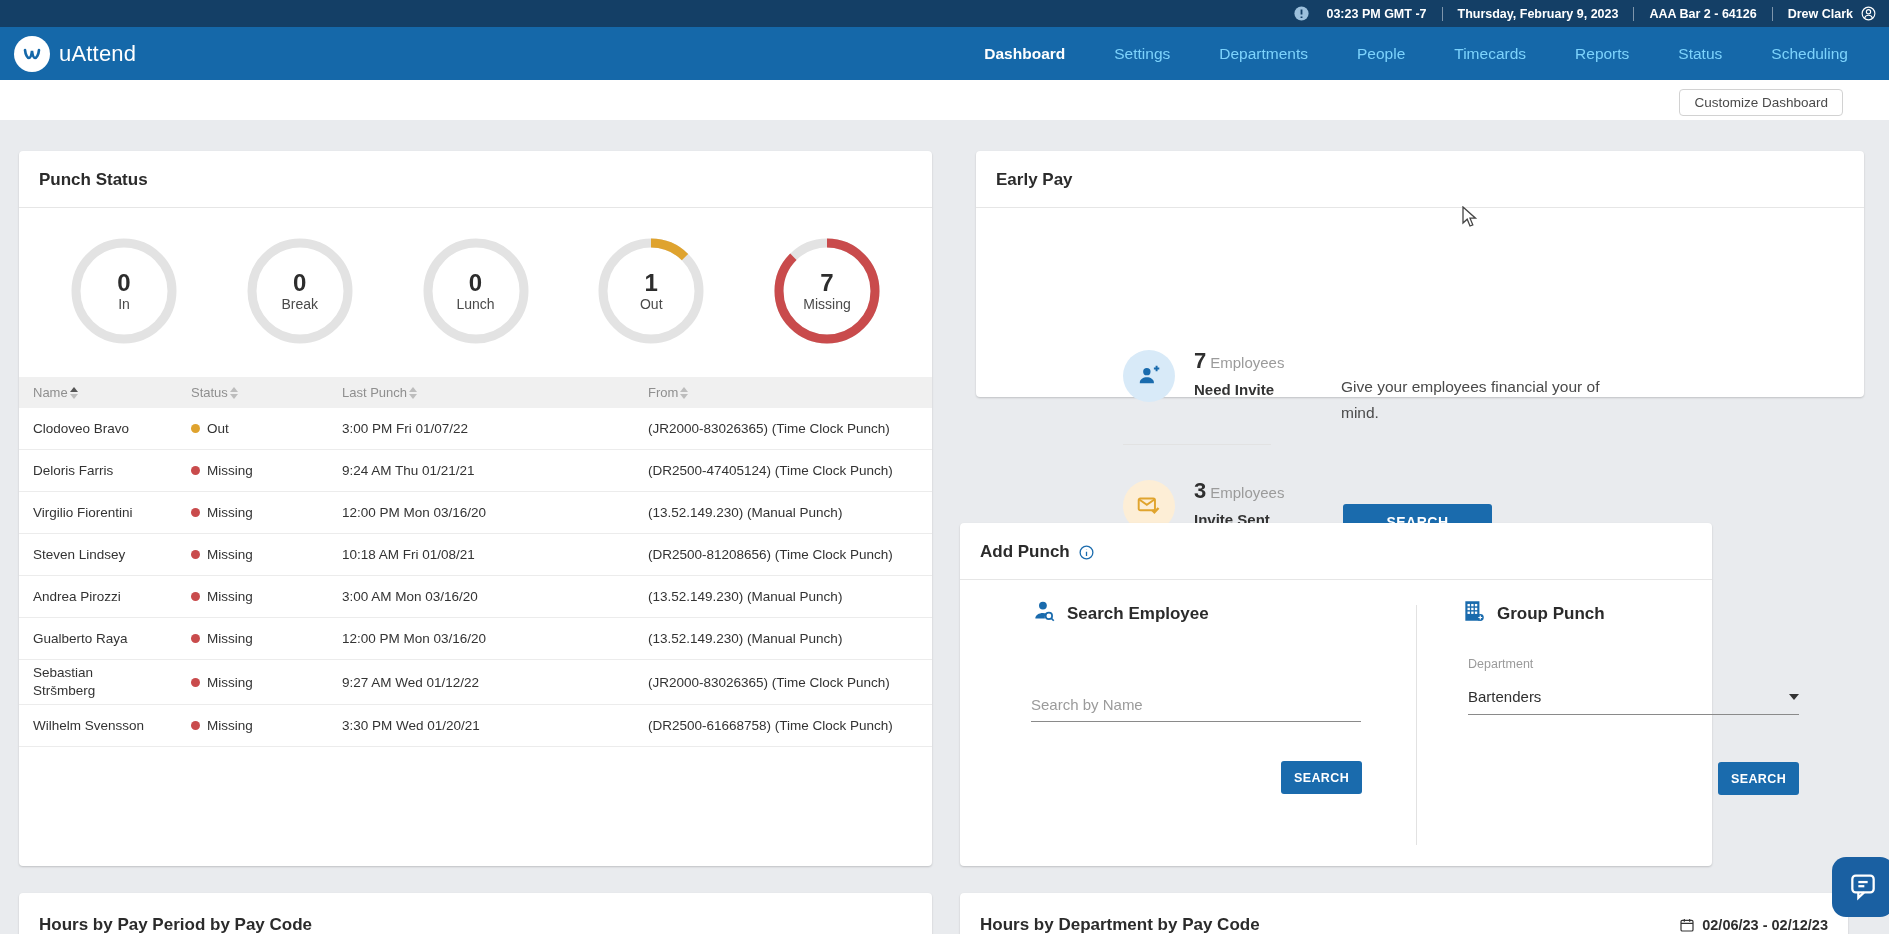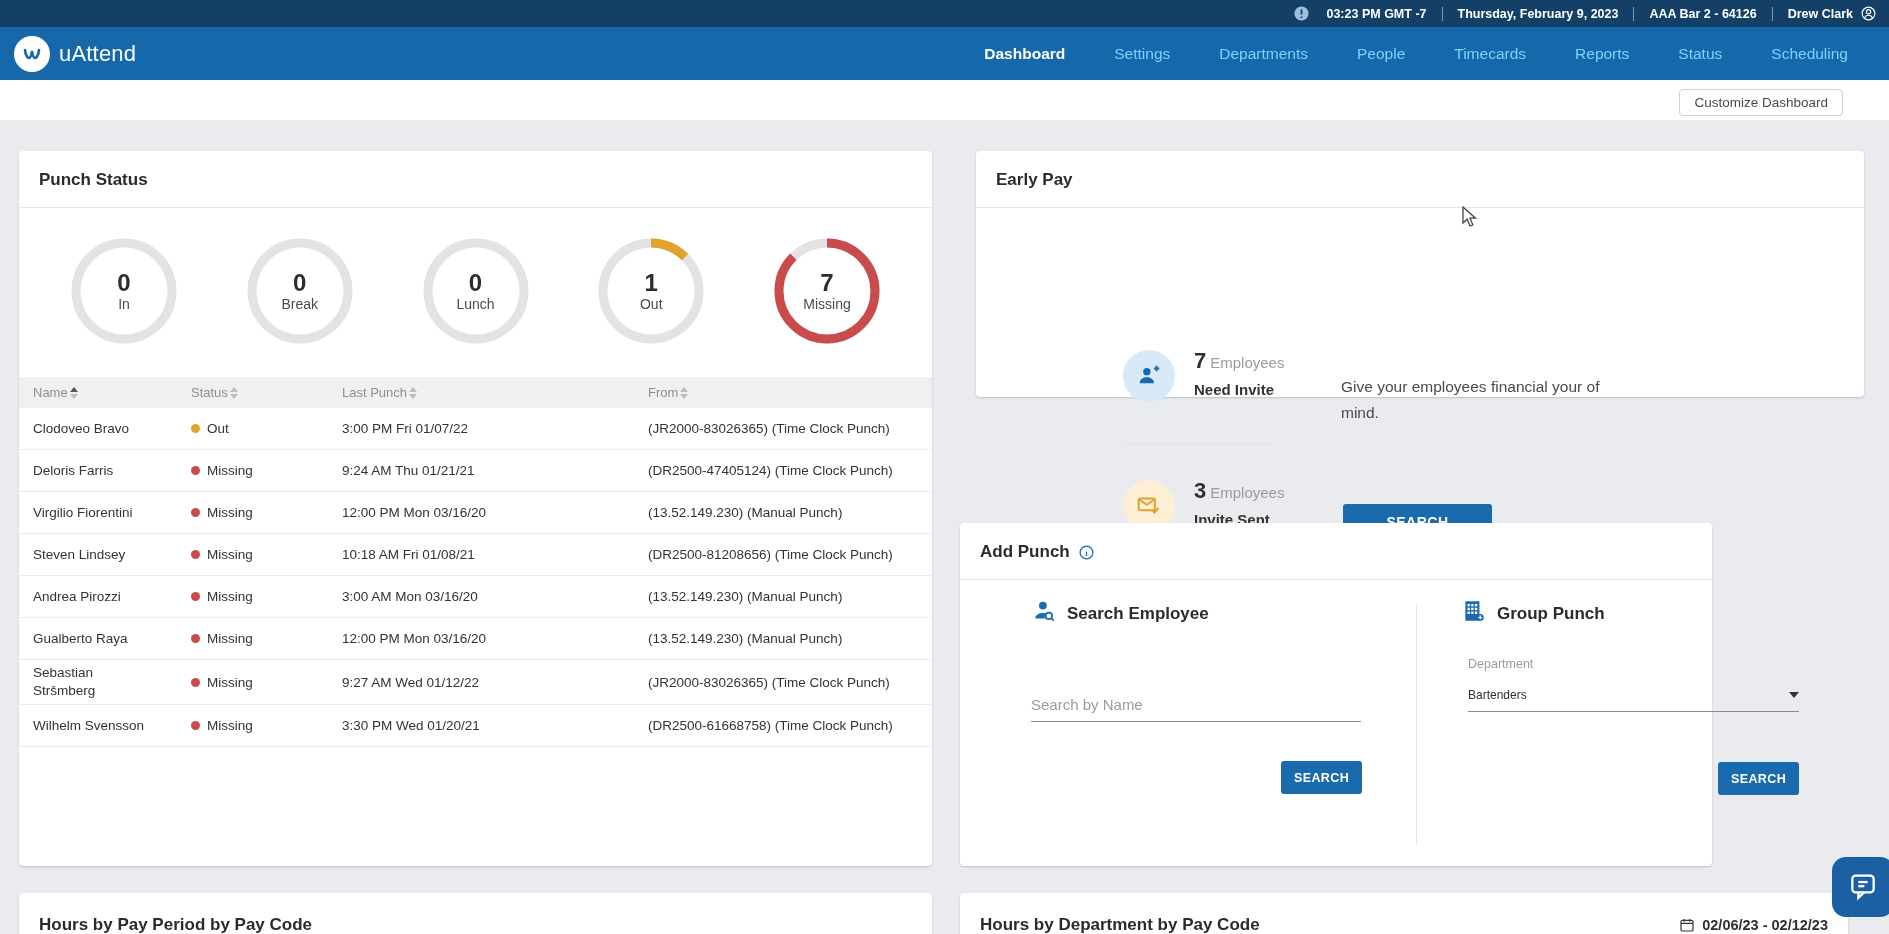--- a/index.html
+++ b/index.html
@@ -96,21 +96,21 @@
   .ap-sec-head svg { width:26px; height:26px; }
   .sh-left  { left:71px;  top:18px; }
   .sh-right { left:501px; top:18px; }
   .ap-input { position:absolute; left:71px; top:112px; width:330px; border:none;
     border-bottom:1px solid #8a8a8a; font-size:15px; color:#333; padding:4px 0 8px;
     font-family:"Liberation Sans", sans-serif; outline:none; background:transparent; }
   .ap-input::placeholder { color:#9b9b9b; }
   .ap-label { position:absolute; left:508px; top:77px; font-size:12.5px; color:#9b9b9b; }
   .ap-select { position:absolute; left:508px; top:108px; width:331px; border-bottom:1px solid #8a8a8a;
     display:flex; justify-content:space-between; align-items:center; padding-bottom:9px; cursor:pointer; }
-  .ap-select .val { font-size:12px; color:#2f2f2f; }
+  .ap-select .val { font-size:15px; color:#2f2f2f; }
   .caret { width:0; height:0; border-left:5px solid transparent; border-right:5px solid transparent; border-top:6px solid #333; }
   .ap-search { position:absolute; width:81px; height:33px; font-size:12.5px; letter-spacing:.4px; }
   .ap-search.l { left:321px; top:181px; }
   .ap-search.r { left:758px; top:182px; }
 
   
   .hours-header { padding:22px 20px; font-size:17px; font-weight:bold; color:#2b2b2b;
     display:flex; align-items:center; justify-content:space-between; }
   .daterange { display:flex; align-items:center; gap:7px; font-size:14.5px; font-weight:600; color:#2f2f2f; }
   .daterange svg { width:16px; height:16px; }

